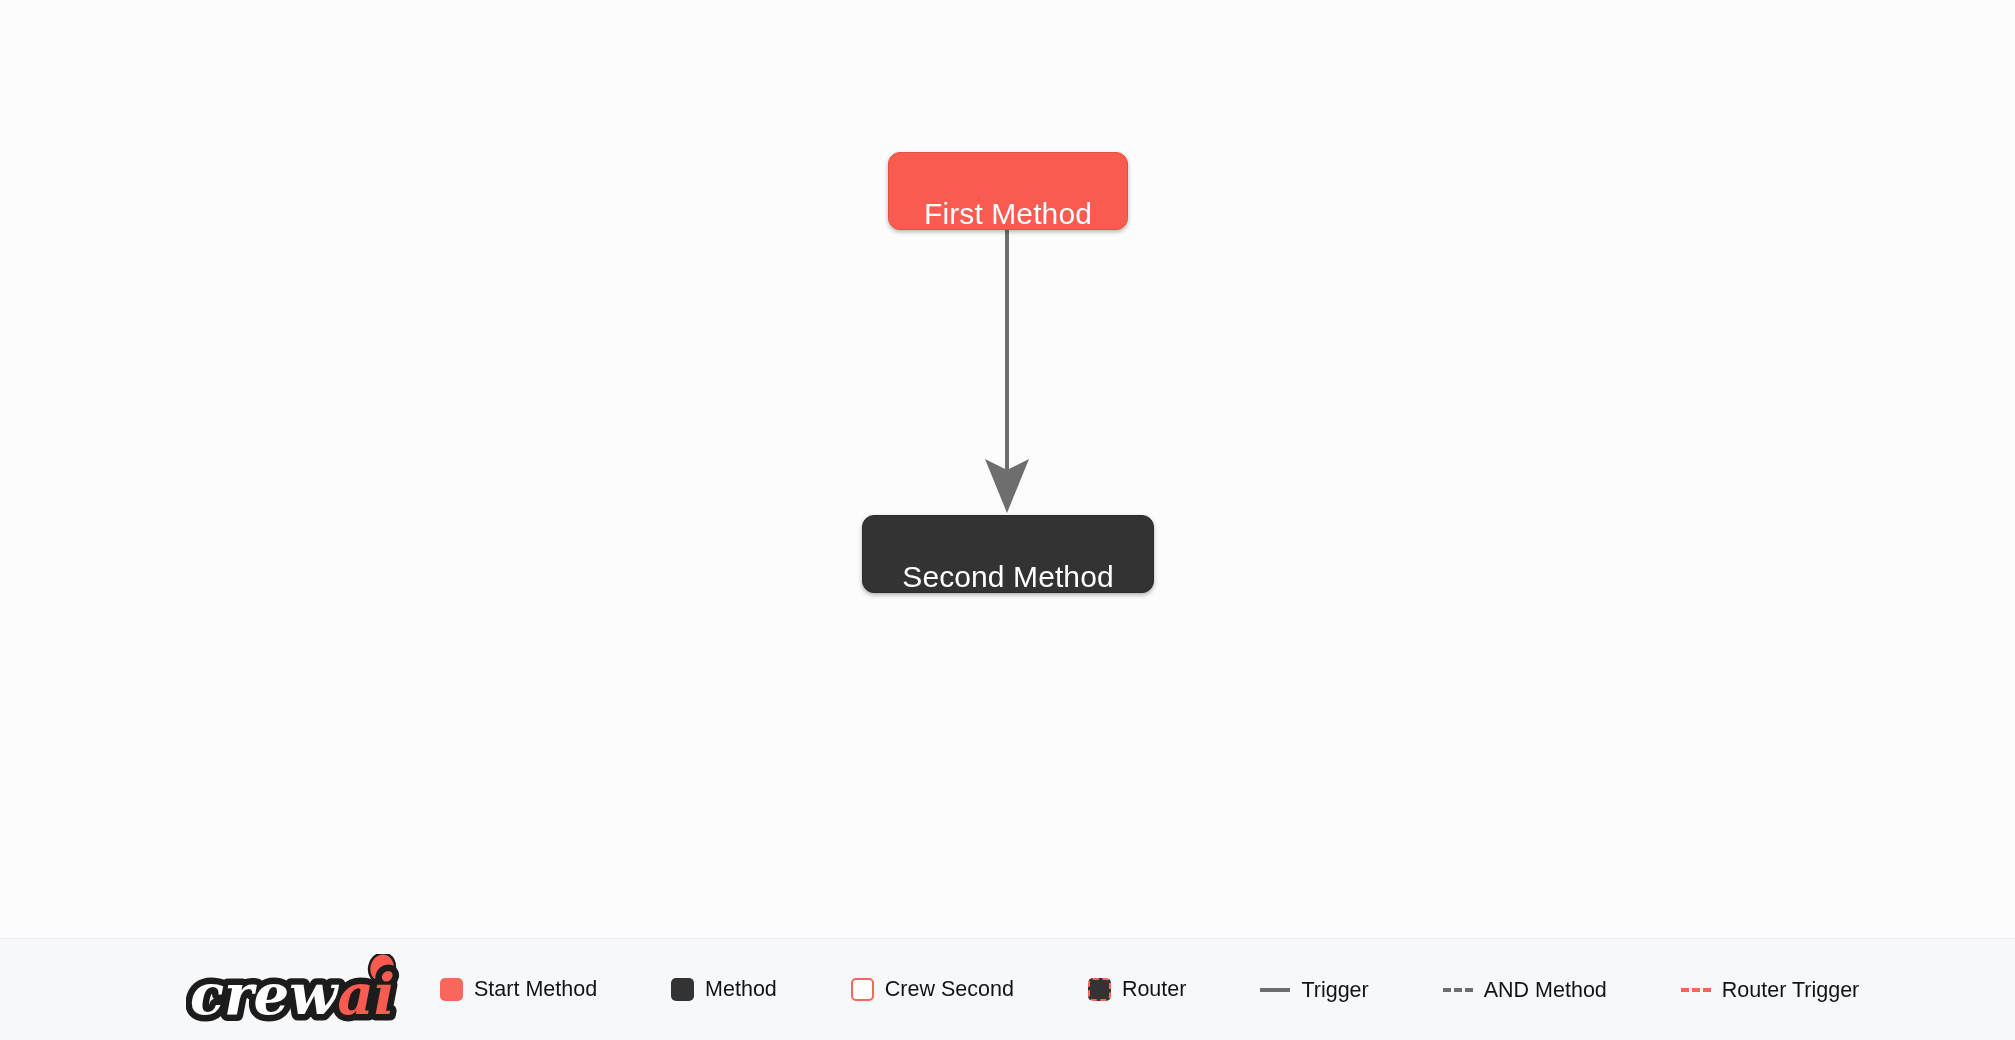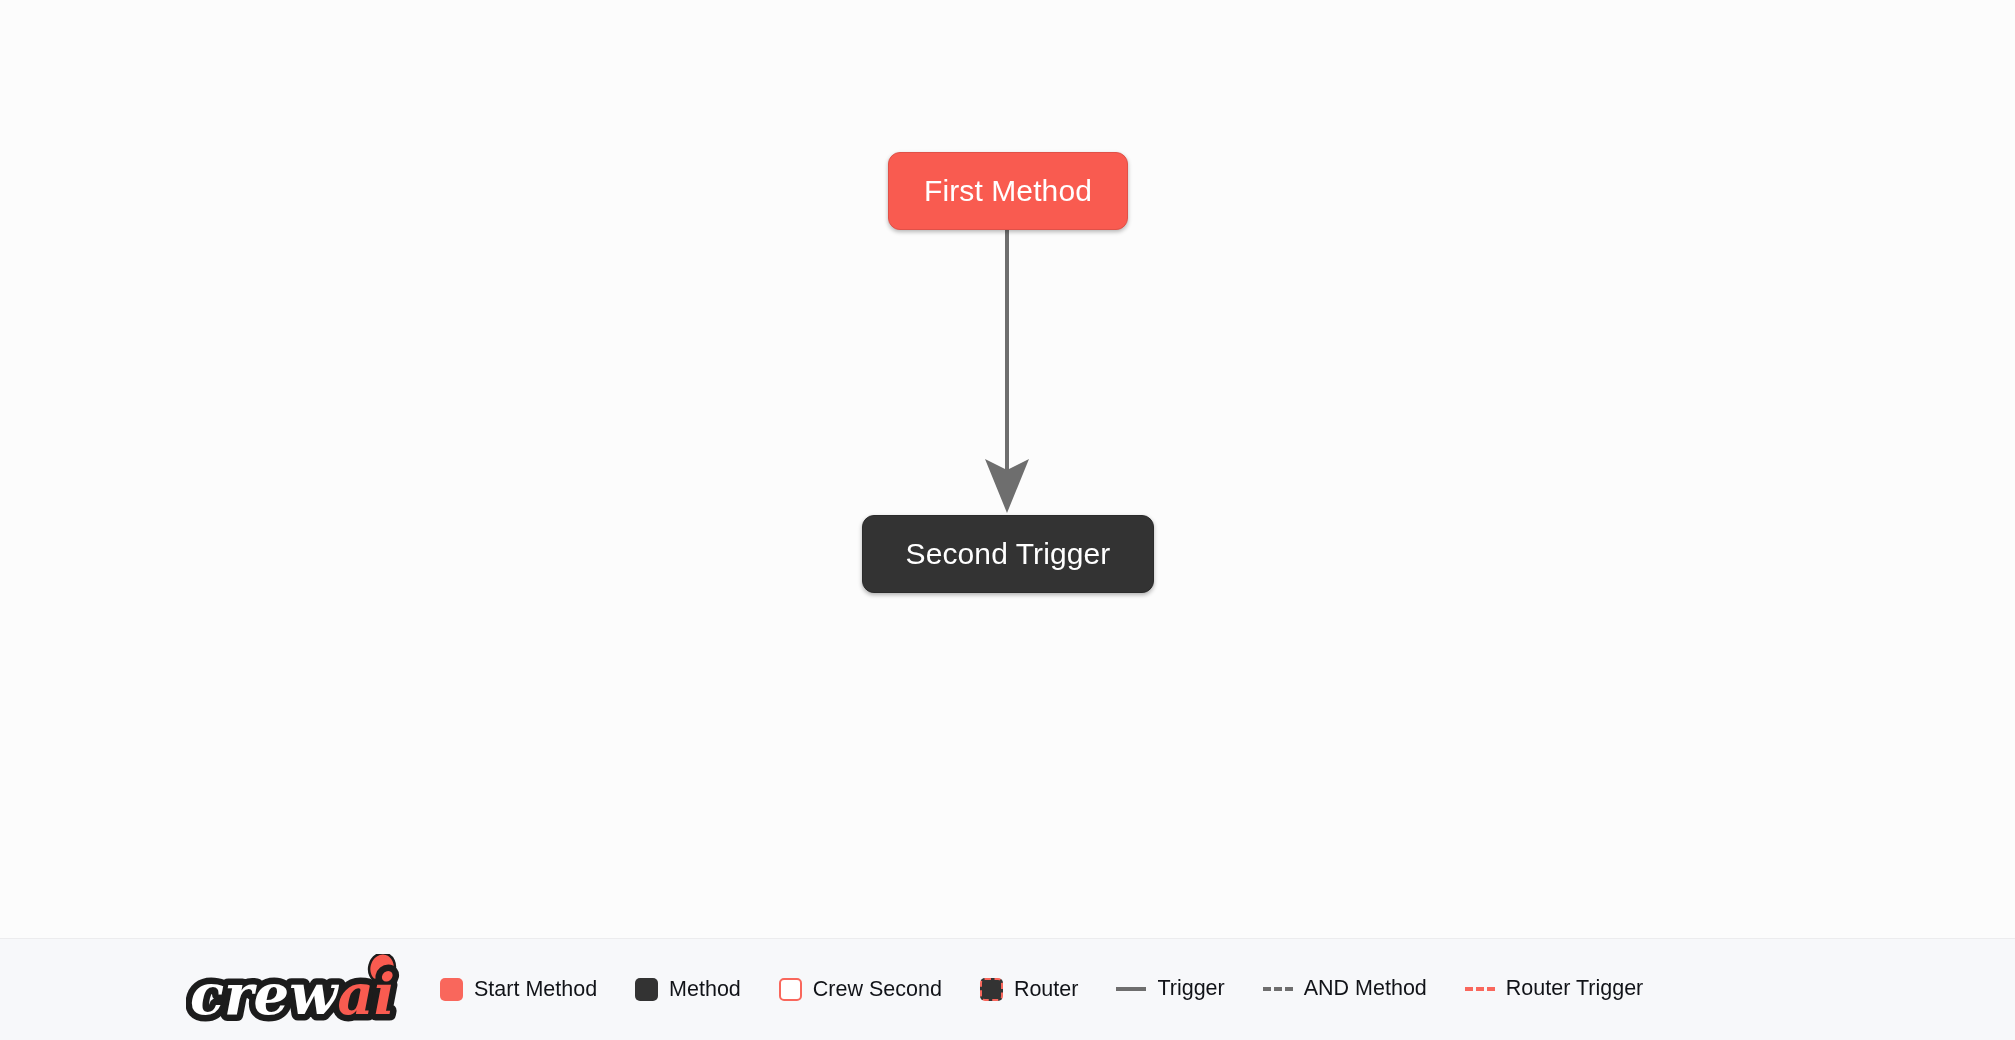--- a/index.html
+++ b/index.html
@@ -39,21 +39,21 @@
     top: 0;
     width: 2015px;
     height: 938px;
     pointer-events: none;
   }
 
   .flow-node {
     position: absolute;
     box-sizing: border-box;
     display: flex;
-    align-items: center;
+    align-items: flex-end;
     justify-content: center;
     border-radius: 12px;
     color: #ffffff;
     white-space: nowrap;
     letter-spacing: 0.1px;
   }
 
   .flow-node .node-label {
     display: block;
     line-height: 1;
@@ -93,22 +93,23 @@
     flex: 0 0 auto;
     margin-right: 36px;
     display: flex;
     align-items: center;
   }
 
   #brand svg { display: block; }
 
   #legend-items {
     display: flex;
-    align-items: flex-start;
+    align-items: flex-end;
     flex: 1 1 auto;
+    gap: 36px;
   }
 
   .legend-item {
     display: flex;
     align-items: center;
     margin-right: 38px;
   }
 
   .legend-item:last-child { margin-right: 5px; }
 
@@ -157,21 +158,21 @@
         <line x1="1007" y1="230" x2="1007" y2="500" stroke="#6e6e6e" stroke-width="4"></line>
         <path d="M 1007 513 L 985 459 L 1007 470 L 1029 459 Z" fill="#6e6e6e"></path>
       </g>
     </svg>
 
     <div class="flow-node node-start" style="left:888px; top:152px; width:240px; height:78px; font-size:30px;">
       <span class="node-label">First Method</span>
     </div>
 
     <div class="flow-node node-method" style="left:862px; top:515px; width:292px; height:78px; font-size:30px;">
-      <span class="node-label">Second Trigger</span>
+      <span class="node-label">Second Method</span>
     </div>
 
   </div>
 
   <div id="legend">
 
     <div id="brand">
       <svg width="218" height="72" viewBox="0 0 218 72" xmlns="http://www.w3.org/2000/svg">
 
         <ellipse cx="196" cy="14" rx="11.5" ry="13.5" fill="#f95b50" stroke="#1c1c1c" stroke-width="5" transform="rotate(16 196 14)"></ellipse>

